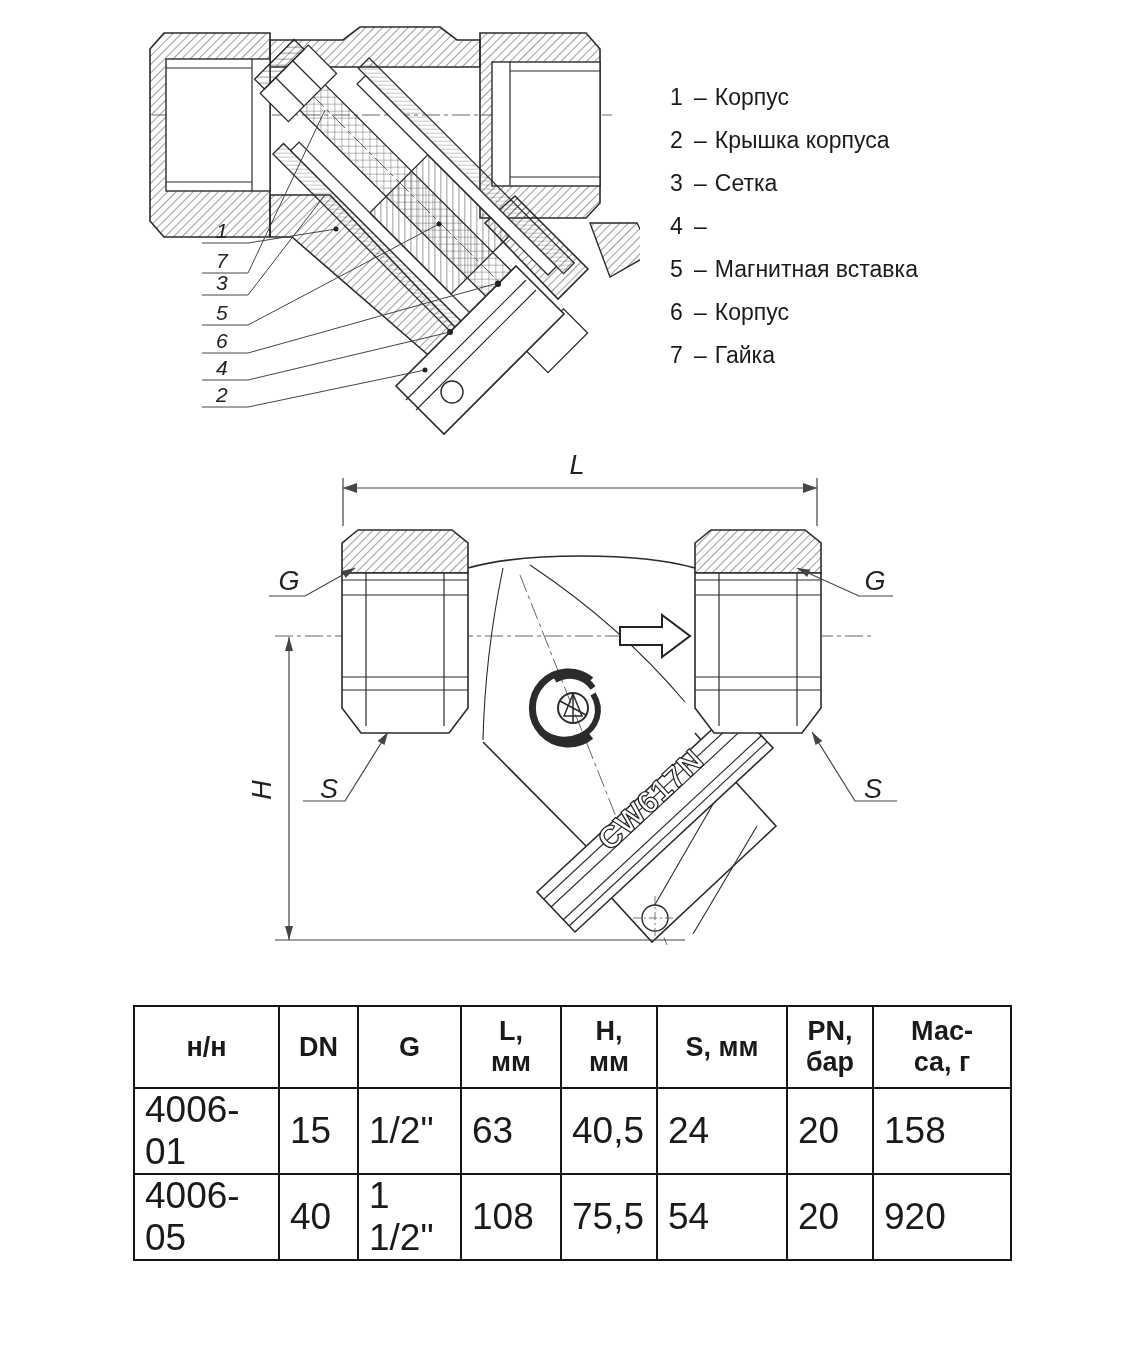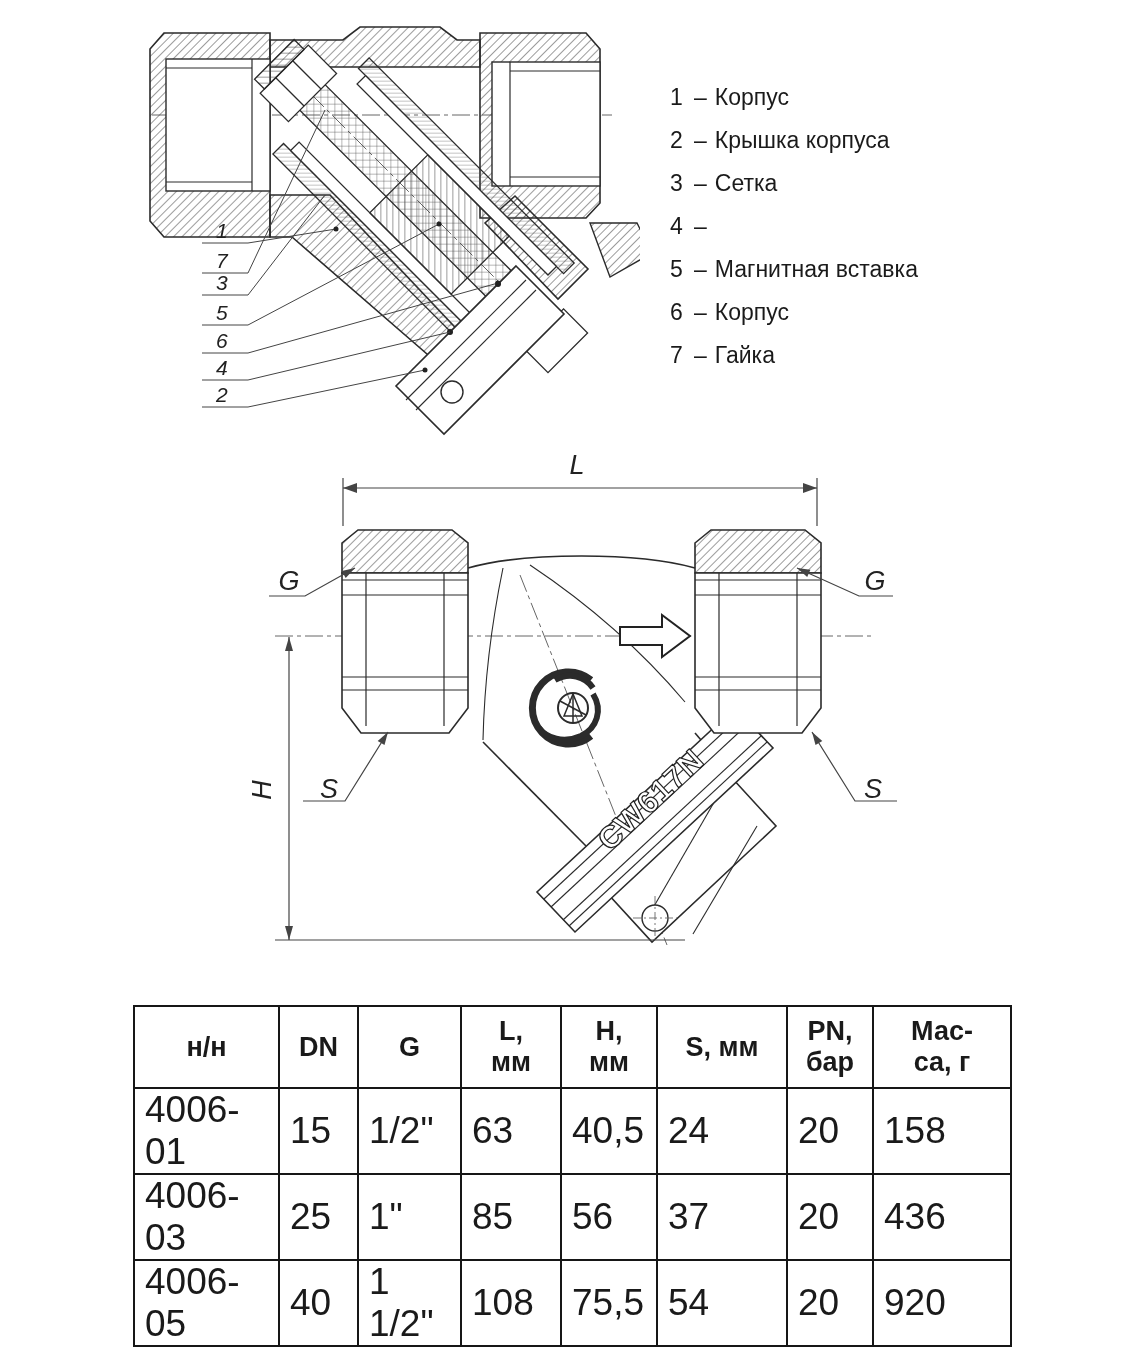--- a/index.html
+++ b/index.html
@@ -301,30 +301,20 @@
       <td>4006-01</td>
           <td>15</td>
           <td>1/2"</td>
           <td>63</td>
           <td>40,5</td>
           <td>24</td>
           <td>20</td>
           <td>158</td>
     </tr>
     <tr>
-      <td>4006-03</td>
-          <td>25</td>
-          <td>1"</td>
-          <td>85</td>
-          <td>56</td>
-          <td>37</td>
-          <td>20</td>
-          <td>436</td>
-    </tr>
-    <tr>
       <td>4006-05</td>
           <td>40</td>
           <td>1 1/2"</td>
           <td>108</td>
           <td>75,5</td>
           <td>54</td>
           <td>20</td>
           <td>920</td>
     </tr>
   </tbody>

